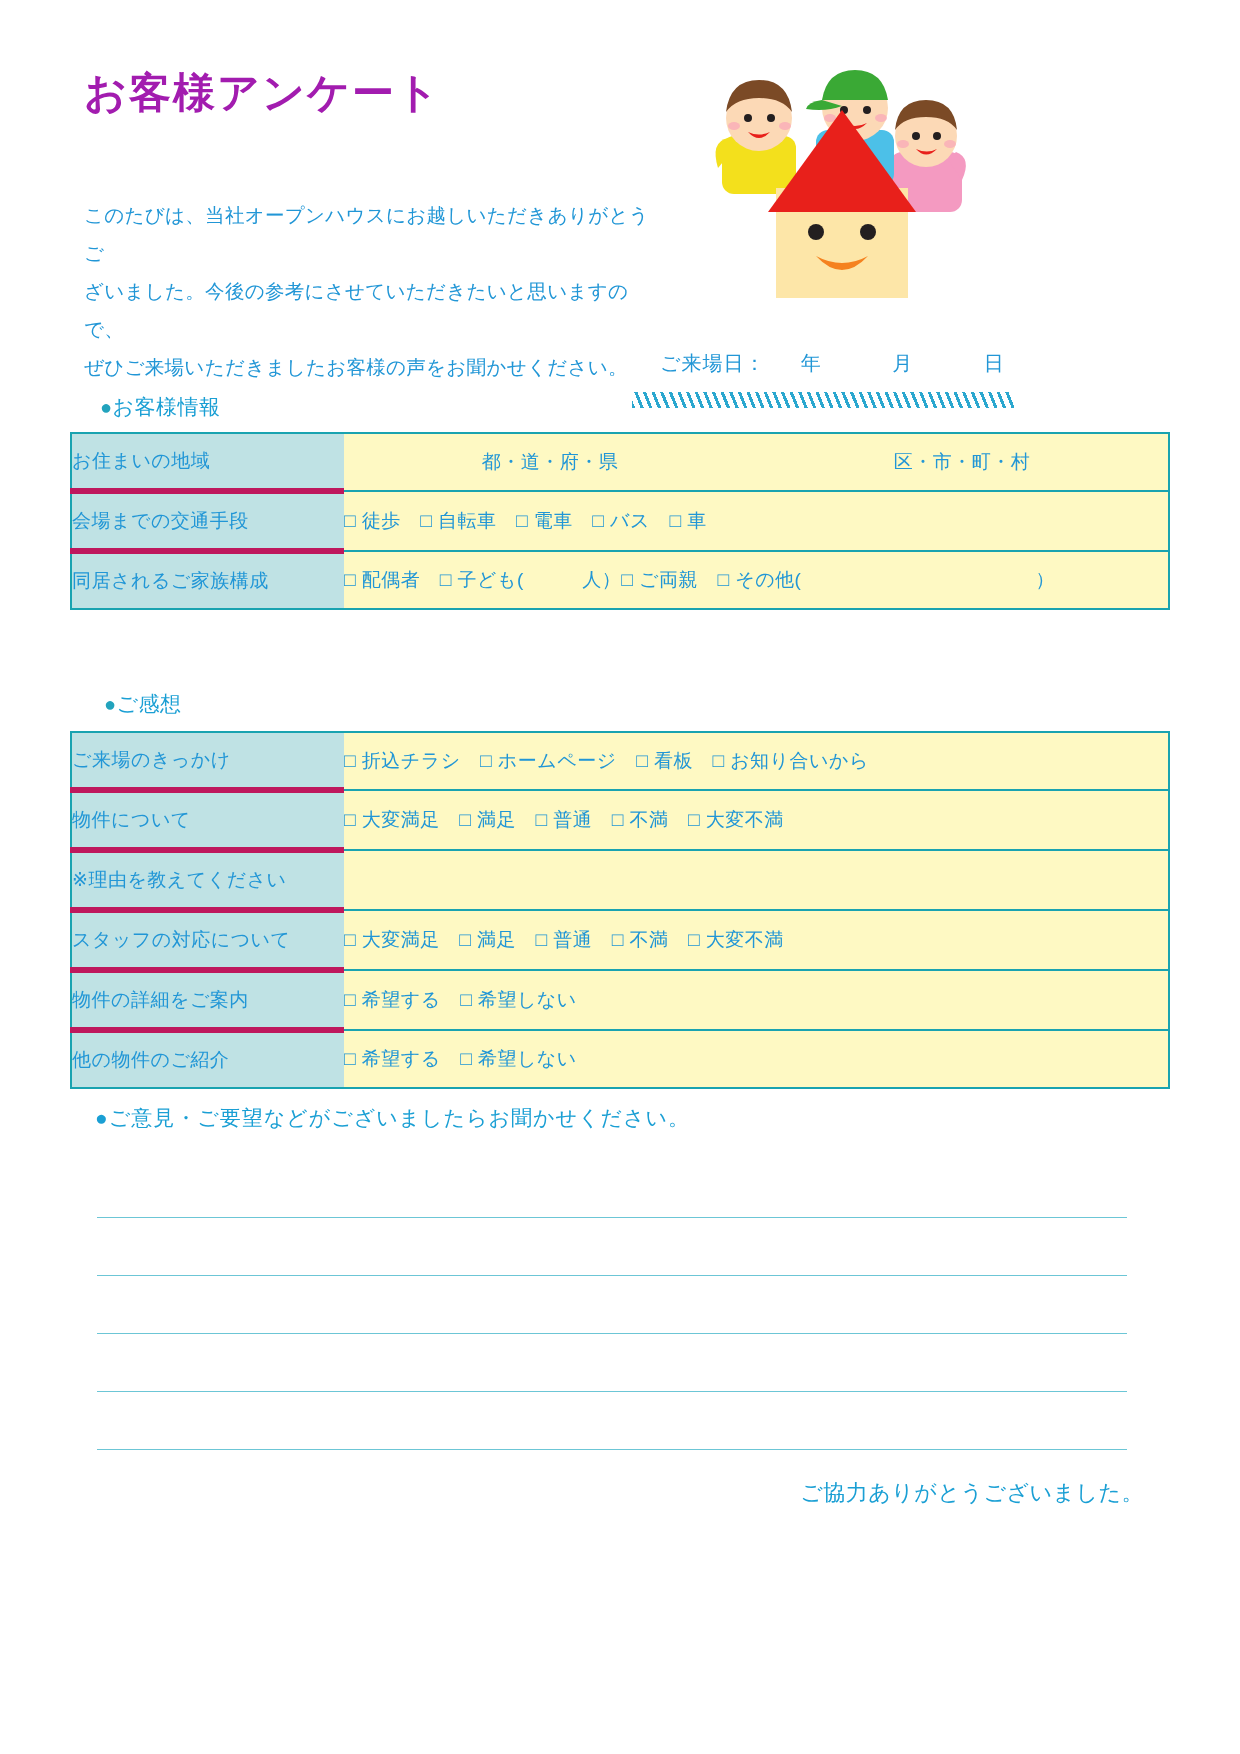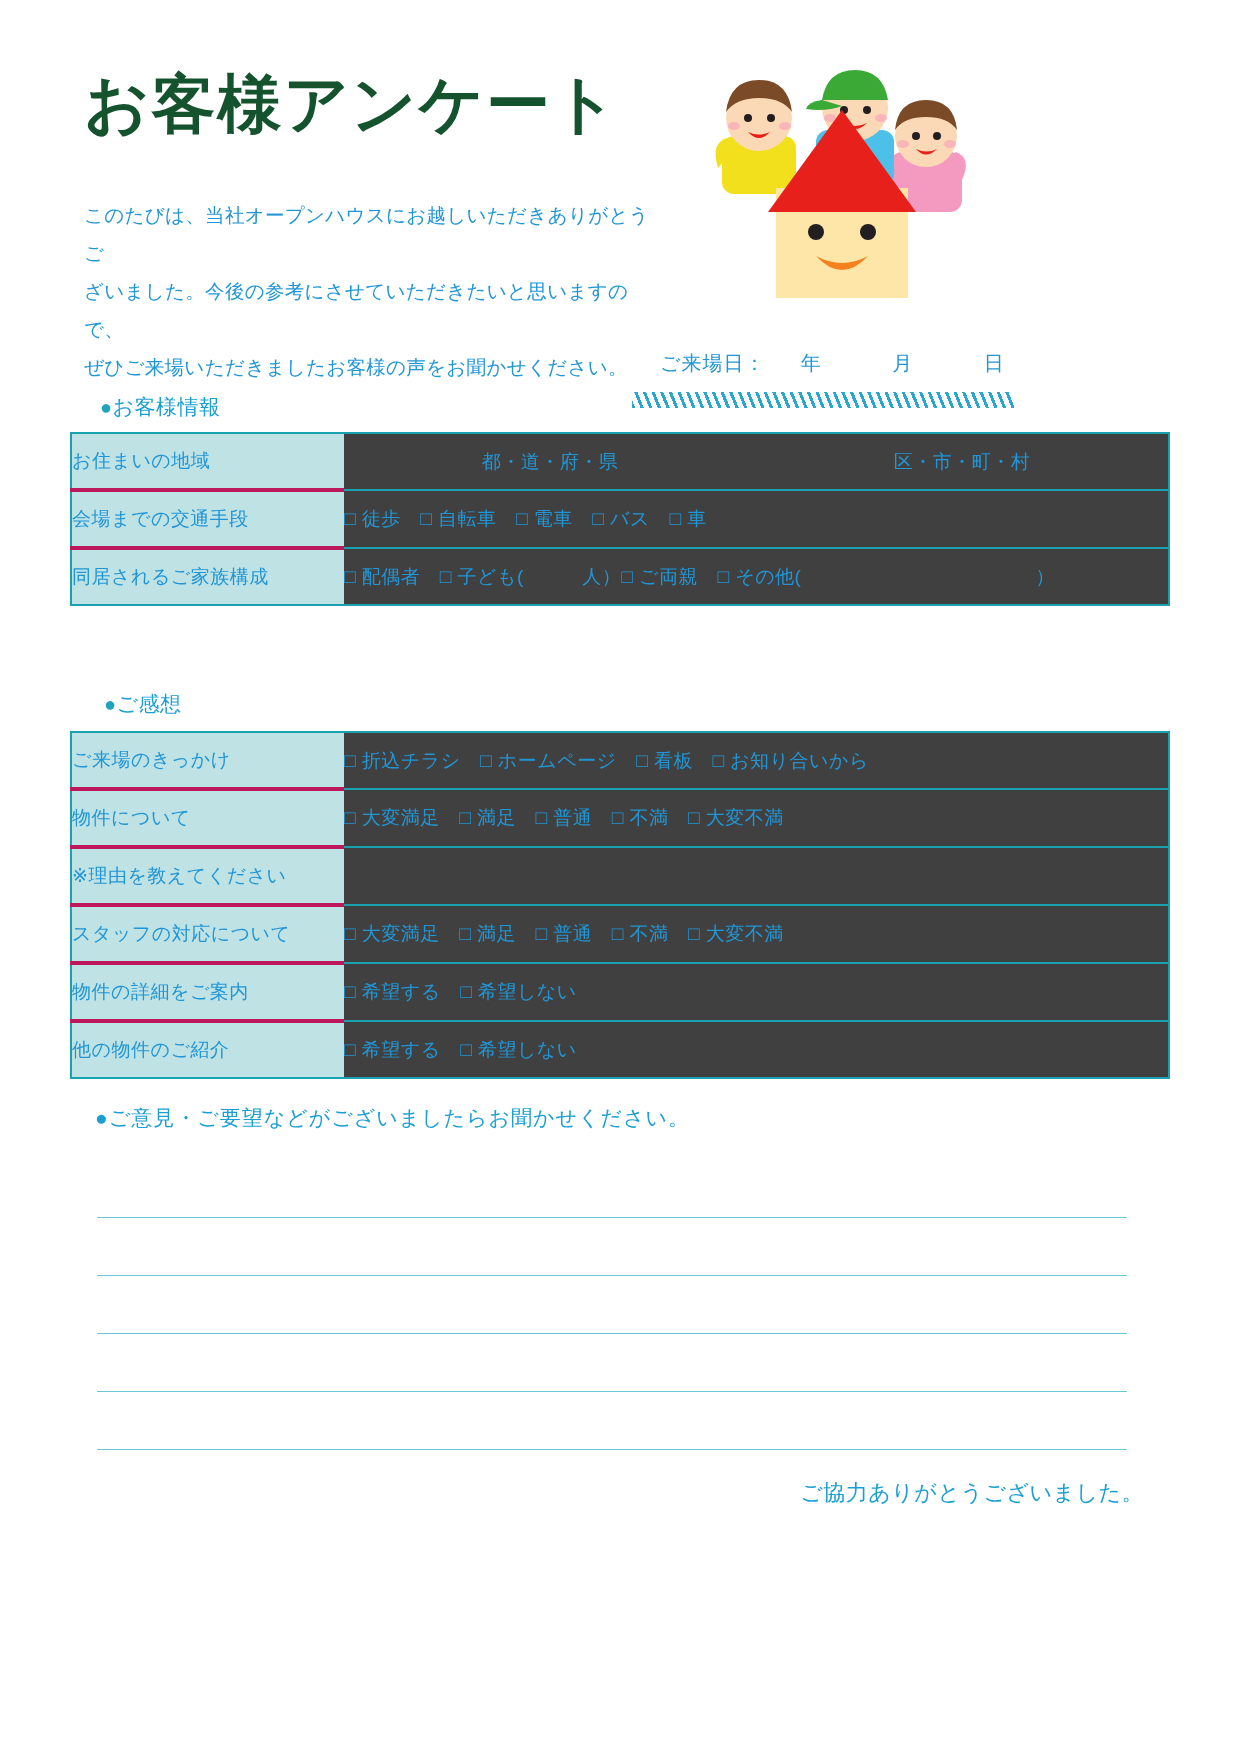--- a/index.html
+++ b/index.html
@@ -19,23 +19,23 @@
     position: absolute;
     inset: 0;
     padding: 0;
   }
 
   
   .title {
     position: absolute;
     left: 84px;
     top: 72px;
-    font-size: 64px;
+    font-size: 42px;
     font-weight: bold;
-    color: #14532d;
+    color: #a21caf;
     letter-spacing: 2px;
     line-height: 1;
     white-space: nowrap;
   }
   .intro {
     position: absolute;
     left: 84px;
     top: 196px;
     width: 580px;
     font-size: 19.5px;
@@ -109,35 +109,35 @@
     background: #fff;
   }
   #table-info { left: 70px; top: 432px; width: 1100px; }
   #table-impr { left: 70px; top: 731px; width: 1100px; }
 
   .ftable td {
     border: 0;
     padding: 0;
     vertical-align: middle;
   }
-  .ftable tr + tr .cell-label { border-top: 4px solid #be185d; }
+  .ftable tr + tr .cell-label { border-top: 6px solid #be185d; }
   .ftable tr + tr .cell-value { border-top: 2px solid #19a3b0; }
 
   .cell-label {
     width: 272px;
     background: #bfe2e4;
     color: #2196d6;
     font-size: 19px;
     padding: 0 0 0 22px;
     height: 54px;
     letter-spacing: 0.5px;
     white-space: nowrap;
   }
   .cell-value {
-    background: #404040;
+    background: #fef9c3;
     color: #2196d6;
     font-size: 19px;
     padding: 0 0 0 22px;
     height: 54px;
     letter-spacing: 0.5px;
     white-space: nowrap;
   }
   .cell-value.center-split {
     padding: 0;
   }

